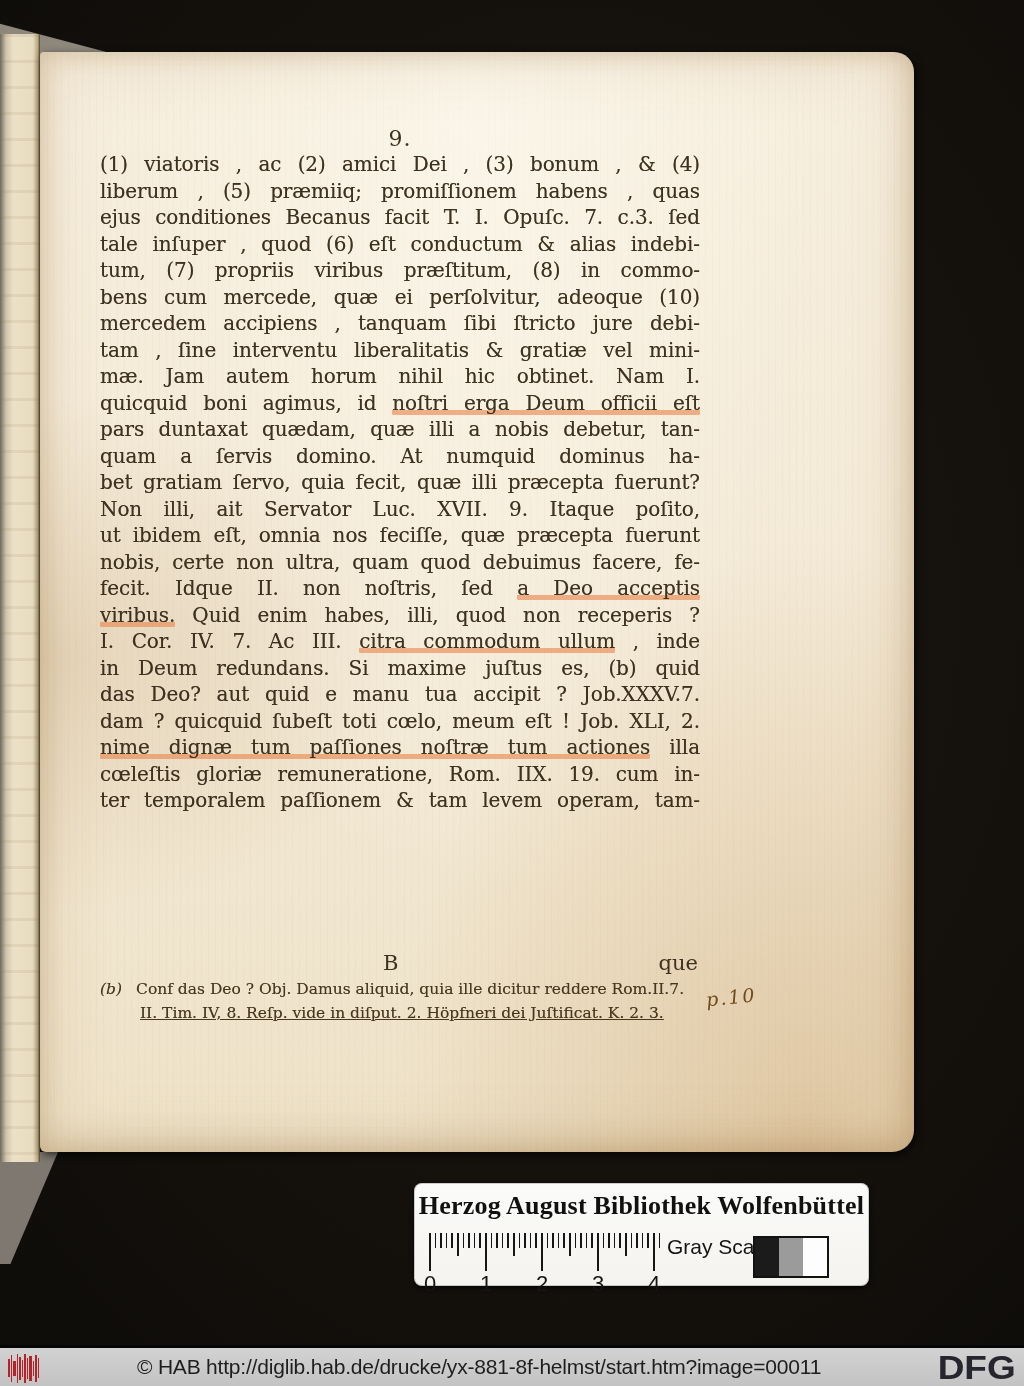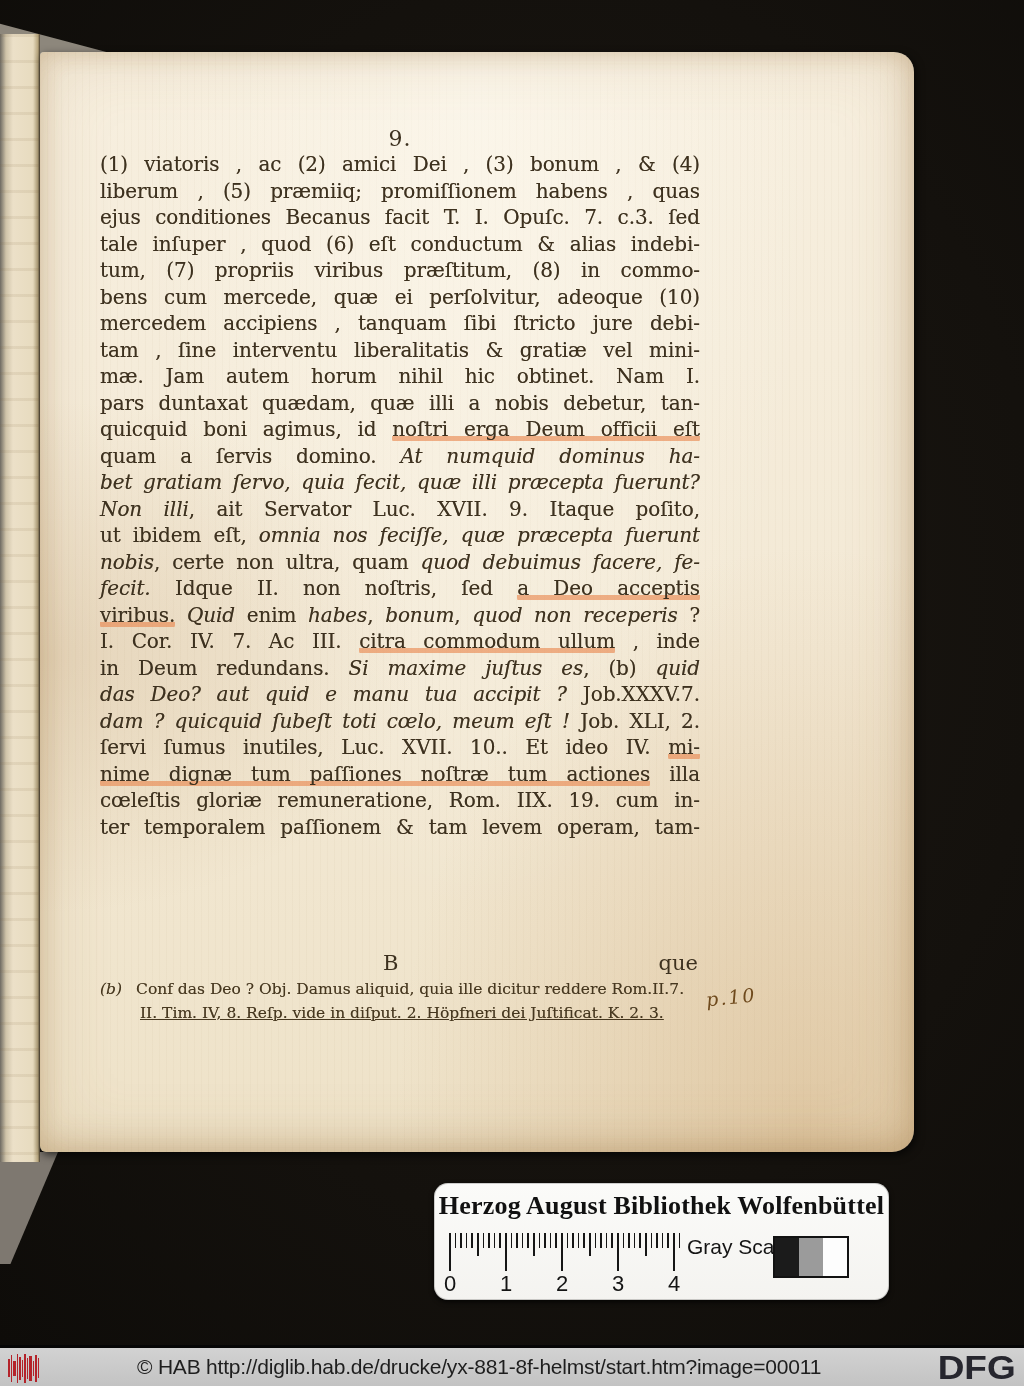--- a/index.html
+++ b/index.html
@@ -31,41 +31,41 @@
                inset -6px -8px 30px rgba(140,95,45,.22),
                inset 4px 4px 20px rgba(160,120,60,.12),
                2px 3px 9px rgba(0,0,0,.65);
     color:#3d311f;}
   .page-number{position:absolute;left:60px;top:74px;width:600px;text-align:center;
                font-size:22px;letter-spacing:1px;}
   .text-block{position:absolute;left:60px;top:99px;width:600px;}
   .line{width:600px;height:26.5px;line-height:26.5px;font-size:20px;letter-spacing:-0.1px;
         text-align:justify;text-align-last:justify;white-space:nowrap;
         text-shadow:0 0 .5px rgba(62,47,26,.55);}
-  .it{font-style:italic;}
+  .it{}
   .ul{background-image:linear-gradient(rgba(233,134,77,.62),rgba(233,134,77,.62));
       background-size:100% 5px;background-position:0 97%;background-repeat:no-repeat;
       padding-bottom:1px;border-radius:3px;}
   .sig-row{position:absolute;left:60px;top:898px;width:600px;height:27px;
            font-size:21px;line-height:27px;}
   .sig-b{position:absolute;left:283px;}
   .catchword{position:absolute;right:2px;}
   .footnote{position:absolute;left:60px;top:925px;width:610px;font-size:15.5px;
             line-height:24px;color:#46371f;text-shadow:0 0 .4px rgba(70,55,30,.5);}
   .fn-l1{padding-left:33px;text-indent:-33px;}
   .fn-marker{font-style:italic;padding-right:14px;}
   .fn-l2{padding-left:40px;text-decoration:underline;}
   .handwritten{position:absolute;left:666px;top:934px;font-size:19px;font-style:italic;
                color:#6f4a1d;transform:rotate(-6deg);letter-spacing:2px;}
 
   
-  .hab-label{position:absolute;left:414px;top:1183px;width:455px;height:117px;
-     background:linear-gradient(180deg,#fbfbf9 0%,#f4f3f0 100%);border-radius:14px;
+  .hab-label{position:absolute;left:414px;top:1183px;width:455px;height:103px;
+     background:linear-gradient(180deg,#fbfbf9 0%,#f4f3f0 100%);border-radius:8px;
      box-shadow:0 2px 5px rgba(0,0,0,.75), inset 0 0 0 1px rgba(0,0,0,.18);
-     font-family:"Liberation Sans",sans-serif;color:#111;margin-left:20px;}
+     font-family:"Liberation Sans",sans-serif;color:#111;}
   .label-title{position:absolute;left:0;top:8px;width:100%;text-align:center;
      font-family:"Liberation Serif",serif;font-weight:bold;font-size:26px;letter-spacing:.2px;}
   .ruler{position:absolute;left:12px;top:50px;width:250px;height:58px;}
   .tick{position:absolute;top:0;background:#161616;}
   .tick.mm{width:1.4px;height:15px;}
   .tick.half{width:1.6px;height:23px;}
   .tick.cm{width:2.4px;height:38px;}
   .ruler-num{position:absolute;top:38px;width:20px;margin-left:-10px;text-align:center;
      font-size:22px;color:#141414;}
   .grayscale-label{position:absolute;left:253px;top:52px;font-size:21px;color:#141414;}
@@ -101,34 +101,33 @@
       <div class="text-block">
           <div class="line"><span>(1) viatoris , ac (2) amici Dei , (3) bonum , &amp; (4)</span></div>
           <div class="line"><span>liberum , (5) præmiiq; promiſſionem habens , quas</span></div>
           <div class="line"><span>ejus conditiones Becanus facit T. I. Opuſc. 7. c.3. ſed</span></div>
           <div class="line"><span>tale inſuper , quod (6) eſt conductum &amp; alias indebi-</span></div>
           <div class="line"><span>tum, (7) propriis viribus præſtitum, (8) in commo-</span></div>
           <div class="line"><span>bens cum mercede, quæ ei perſolvitur, adeoque (10)</span></div>
           <div class="line"><span>mercedem accipiens , tanquam ſibi ſtricto jure debi-</span></div>
           <div class="line"><span>tam , ſine interventu liberalitatis &amp; gratiæ vel mini-</span></div>
           <div class="line"><span>mæ. Jam autem horum nihil hic obtinet. Nam I.</span></div>
+          <div class="line"><span>quicquid boni agimus, id </span><span class="ul">noſtri erga Deum officii eſt</span></div>
           <div class="line"><span>pars duntaxat quædam, quæ illi a nobis debetur, tan-</span></div>
-          <div class="line"><span>quicquid boni agimus, id </span><span class="ul">noſtri erga Deum officii eſt</span></div>
           <div class="line"><span>quam a ſervis domino. </span><span class="it">At numquid dominus ha-</span></div>
           <div class="line"><span class="it">bet gratiam ſervo, quia fecit, quæ illi præcepta fuerunt?</span></div>
           <div class="line"><span class="it">Non illi</span><span>, ait Servator Luc. XVII. 9. Itaque poſito,</span></div>
           <div class="line"><span>ut ibidem eſt, </span><span class="it">omnia nos feciſſe, quæ præcepta fuerunt</span></div>
           <div class="line"><span class="it">nobis</span><span>, certe non ultra, quam </span><span class="it">quod debuimus facere, fe-</span></div>
           <div class="line"><span class="it">fecit.</span><span> Idque II. non noſtris, ſed </span><span class="ul">a Deo acceptis</span></div>
-          <div class="line"><span class="ul">viribus.</span><span> </span><span class="it">Quid</span><span> enim </span><span class="it">habes</span><span>, </span><span class="it">bonum</span><span>, </span><span class="it">quod non receperis</span><span> ?</span></div>
+          <div class="line"><span class="ul">viribus.</span><span> </span><span class="it">Quid</span><span> enim </span><span class="it">habes</span><span>, </span><span class="it">illi</span><span>, </span><span class="it">quod non receperis</span><span> ?</span></div>
           <div class="line"><span>I. Cor. IV. 7. Ac III. </span><span class="ul">citra commodum ullum</span><span> , inde</span></div>
           <div class="line"><span>in Deum redundans. </span><span class="it">Si maxime juſtus es</span><span>, (b) </span><span class="it">quid</span></div>
           <div class="line"><span class="it">das Deo? aut quid e manu tua accipit ?</span><span> Job.XXXV.7.</span></div>
           <div class="line"><span class="it">dam ? quicquid ſubeſt toti cœlo, meum eſt !</span><span> Job. XLI, 2.</span></div>
-          <div class="line"><span>ſervi ſumus inutiles, Luc. XVII. 10.. Et ideo IV. </span><span class="ul">mi-</span></div>
           <div class="line"><span class="ul">nime dignæ tum paſſiones noſtræ tum actiones</span><span> illa</span></div>
           <div class="line"><span>cœleſtis gloriæ remuneratione, Rom. IIX. 19. cum in-</span></div>
           <div class="line"><span>ter temporalem paſſionem &amp; tam levem operam, tam-</span></div>
         </div>
 
       <div class="sig-row">
         <span class="sig-b">B</span>
         <span class="catchword">que</span>
       </div>
 

